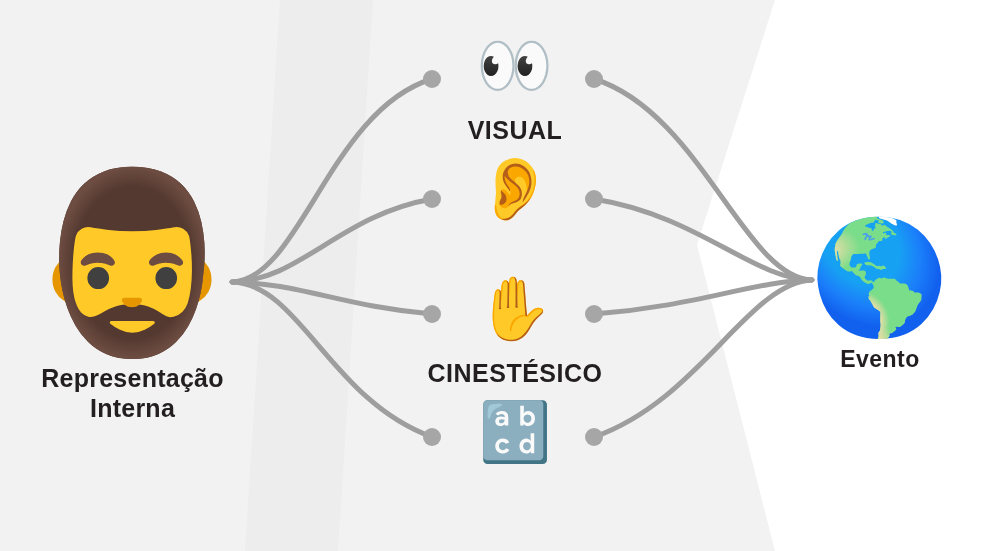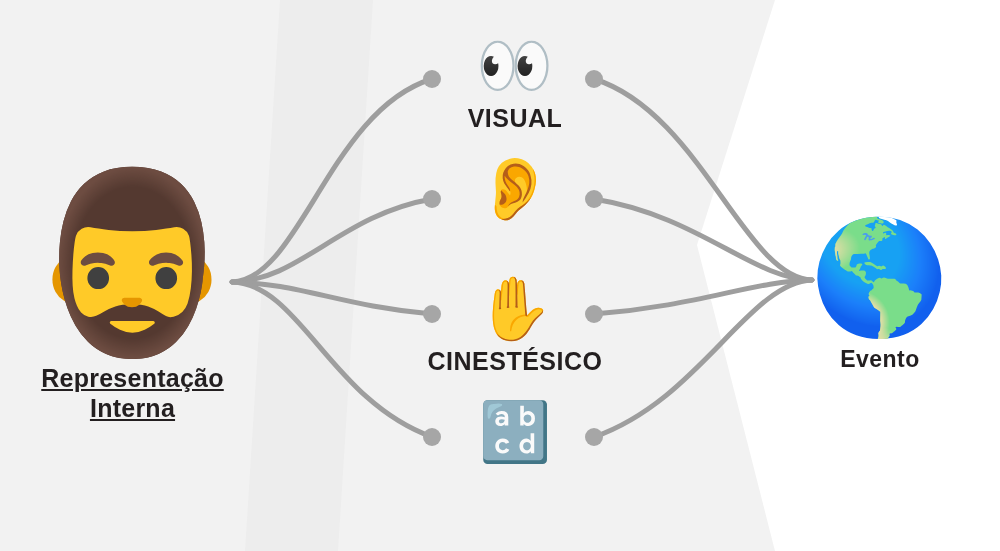--- a/index.html
+++ b/index.html
@@ -54,21 +54,20 @@
     top: 175px;
     width: 265px;
   }
   #node-internal .glyph { font-size: 175px; }
   #node-internal .cap {
     margin-top: 14px;
     font-size: 25px;
     line-height: 1.18;
     letter-spacing: 0.01em;
     white-space: normal;
-    text-decoration: underline;
   }
 
   
   #node-external {
     left: 760px;
     top: 222px;
     width: 240px;
   }
   #node-external .glyph { font-size: 112px; }
   #node-external .cap {
@@ -85,21 +84,21 @@
     width: 320px;
   }
   .channel .glyph {
     font-size: 62px;
     height: 68px;
     display: flex;
     align-items: center;
     justify-content: center;
   }
   .channel .cap {
-    margin-top: 4px;
+    margin-top: 16px;
     font-size: 25px;
   }
   #channel-0 { top: 32px; }
   #channel-1 { top: 155px; }
   #channel-2 { top: 275px; }
   #channel-3 { top: 398px; }
 
   #channel-3 .glyph { font-size: 58px; }
 </style>
 </head>

